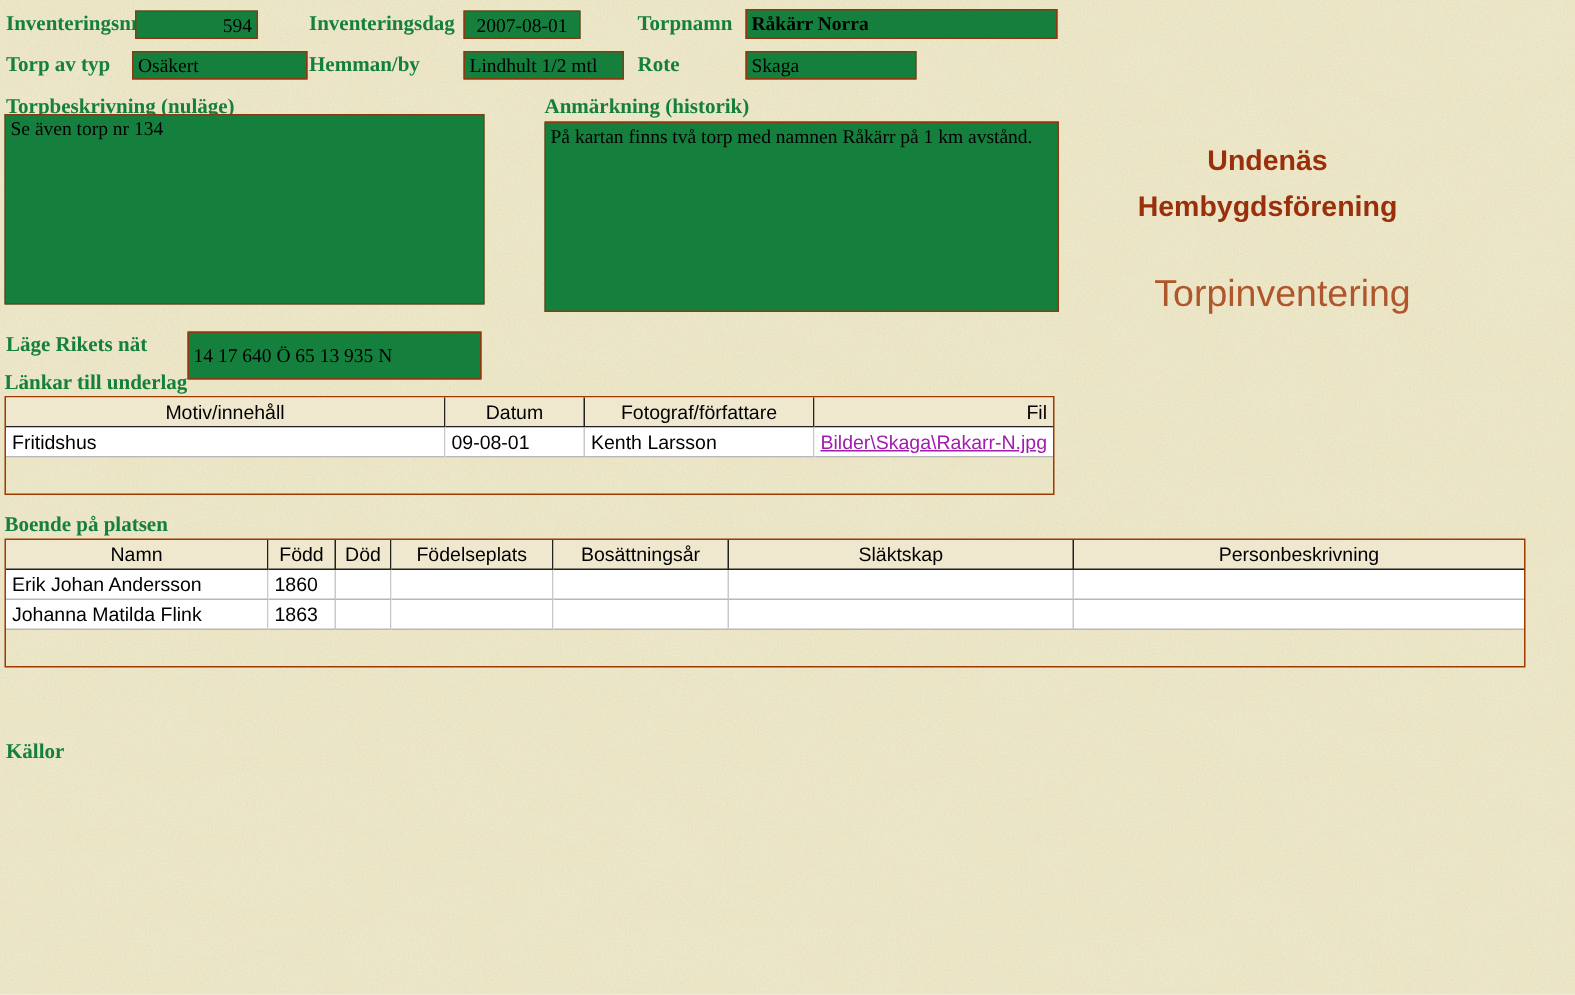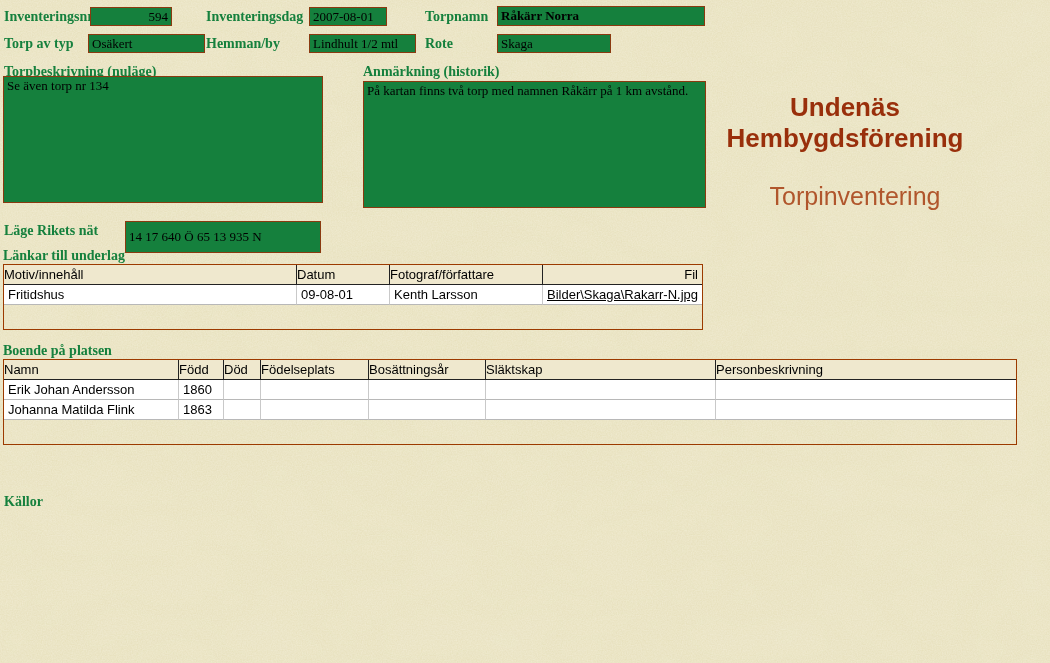--- a/index.html
+++ b/index.html
@@ -33,21 +33,21 @@
     border:1px solid #8a3a10;
     font-family:Liberation Serif, serif;
     font-size:13px;
     color:#000;
     padding:0 3px;
     margin:0;
     outline:none;
   }
   input.tbox{height:19px;}
   .num{text-align:right;}
-  .ctr{text-align:left;}
+  .ctr{text-align:center;}
   .boldval{font-weight:bold;}
   textarea.tbox{resize:none;overflow:hidden;line-height:15px;padding:1px 3px;}
 
   
   .dtable{
     position:absolute;
     box-sizing:border-box;
     border:1px solid #9c3a00;
     display:flex;
     flex-direction:column;
@@ -55,50 +55,50 @@
   }
   .trow{display:grid;}
   .t1 .trow{grid-template-columns:293px 93px 153px 1fr;}
   .t2 .trow{grid-template-columns:175px 45px 37px 108px 117px 230px 1fr;}
   .th{
     background:#efe8ce;
     border-right:1px solid #222;
     border-bottom:1px solid #222;
     font-size:13px;
     line-height:19px;
-    text-align:left;
+    text-align:center;
     white-space:nowrap;
     overflow:hidden;
   }
   .th:last-child{border-right:none;}
   .th.right{text-align:right;padding-right:4px;}
   .td{
     background:#fff;
     border-right:1px solid #c9c9c9;
     border-bottom:1px solid #b8b8b8;
     font-size:13px;
     line-height:19px;
     padding:0 4px;
     white-space:nowrap;
     overflow:hidden;
   }
   .td:last-child{border-right:none;}
   .td.right{text-align:right;}
   .tfill{flex:1 1 auto;background:transparent;}
 
-  a.filelink{color:#000000;text-decoration:underline;cursor:pointer;}
+  a.filelink{color:#a21caf;text-decoration:underline;cursor:pointer;}
 
   
   .org-title{
     position:absolute;
     left:715px;top:92px;width:260px;
     text-align:center;
     font-family:"Liberation Sans",sans-serif;
     font-weight:bold;
-    font-size:26px;
+    font-size:19px;
     line-height:31px;
     color:#992f0b;
   }
   .org-subtitle{
     position:absolute;
     left:725px;top:182px;width:260px;
     text-align:center;
     font-family:"Liberation Sans",sans-serif;
     font-size:25px;
     color:#b0562c;

